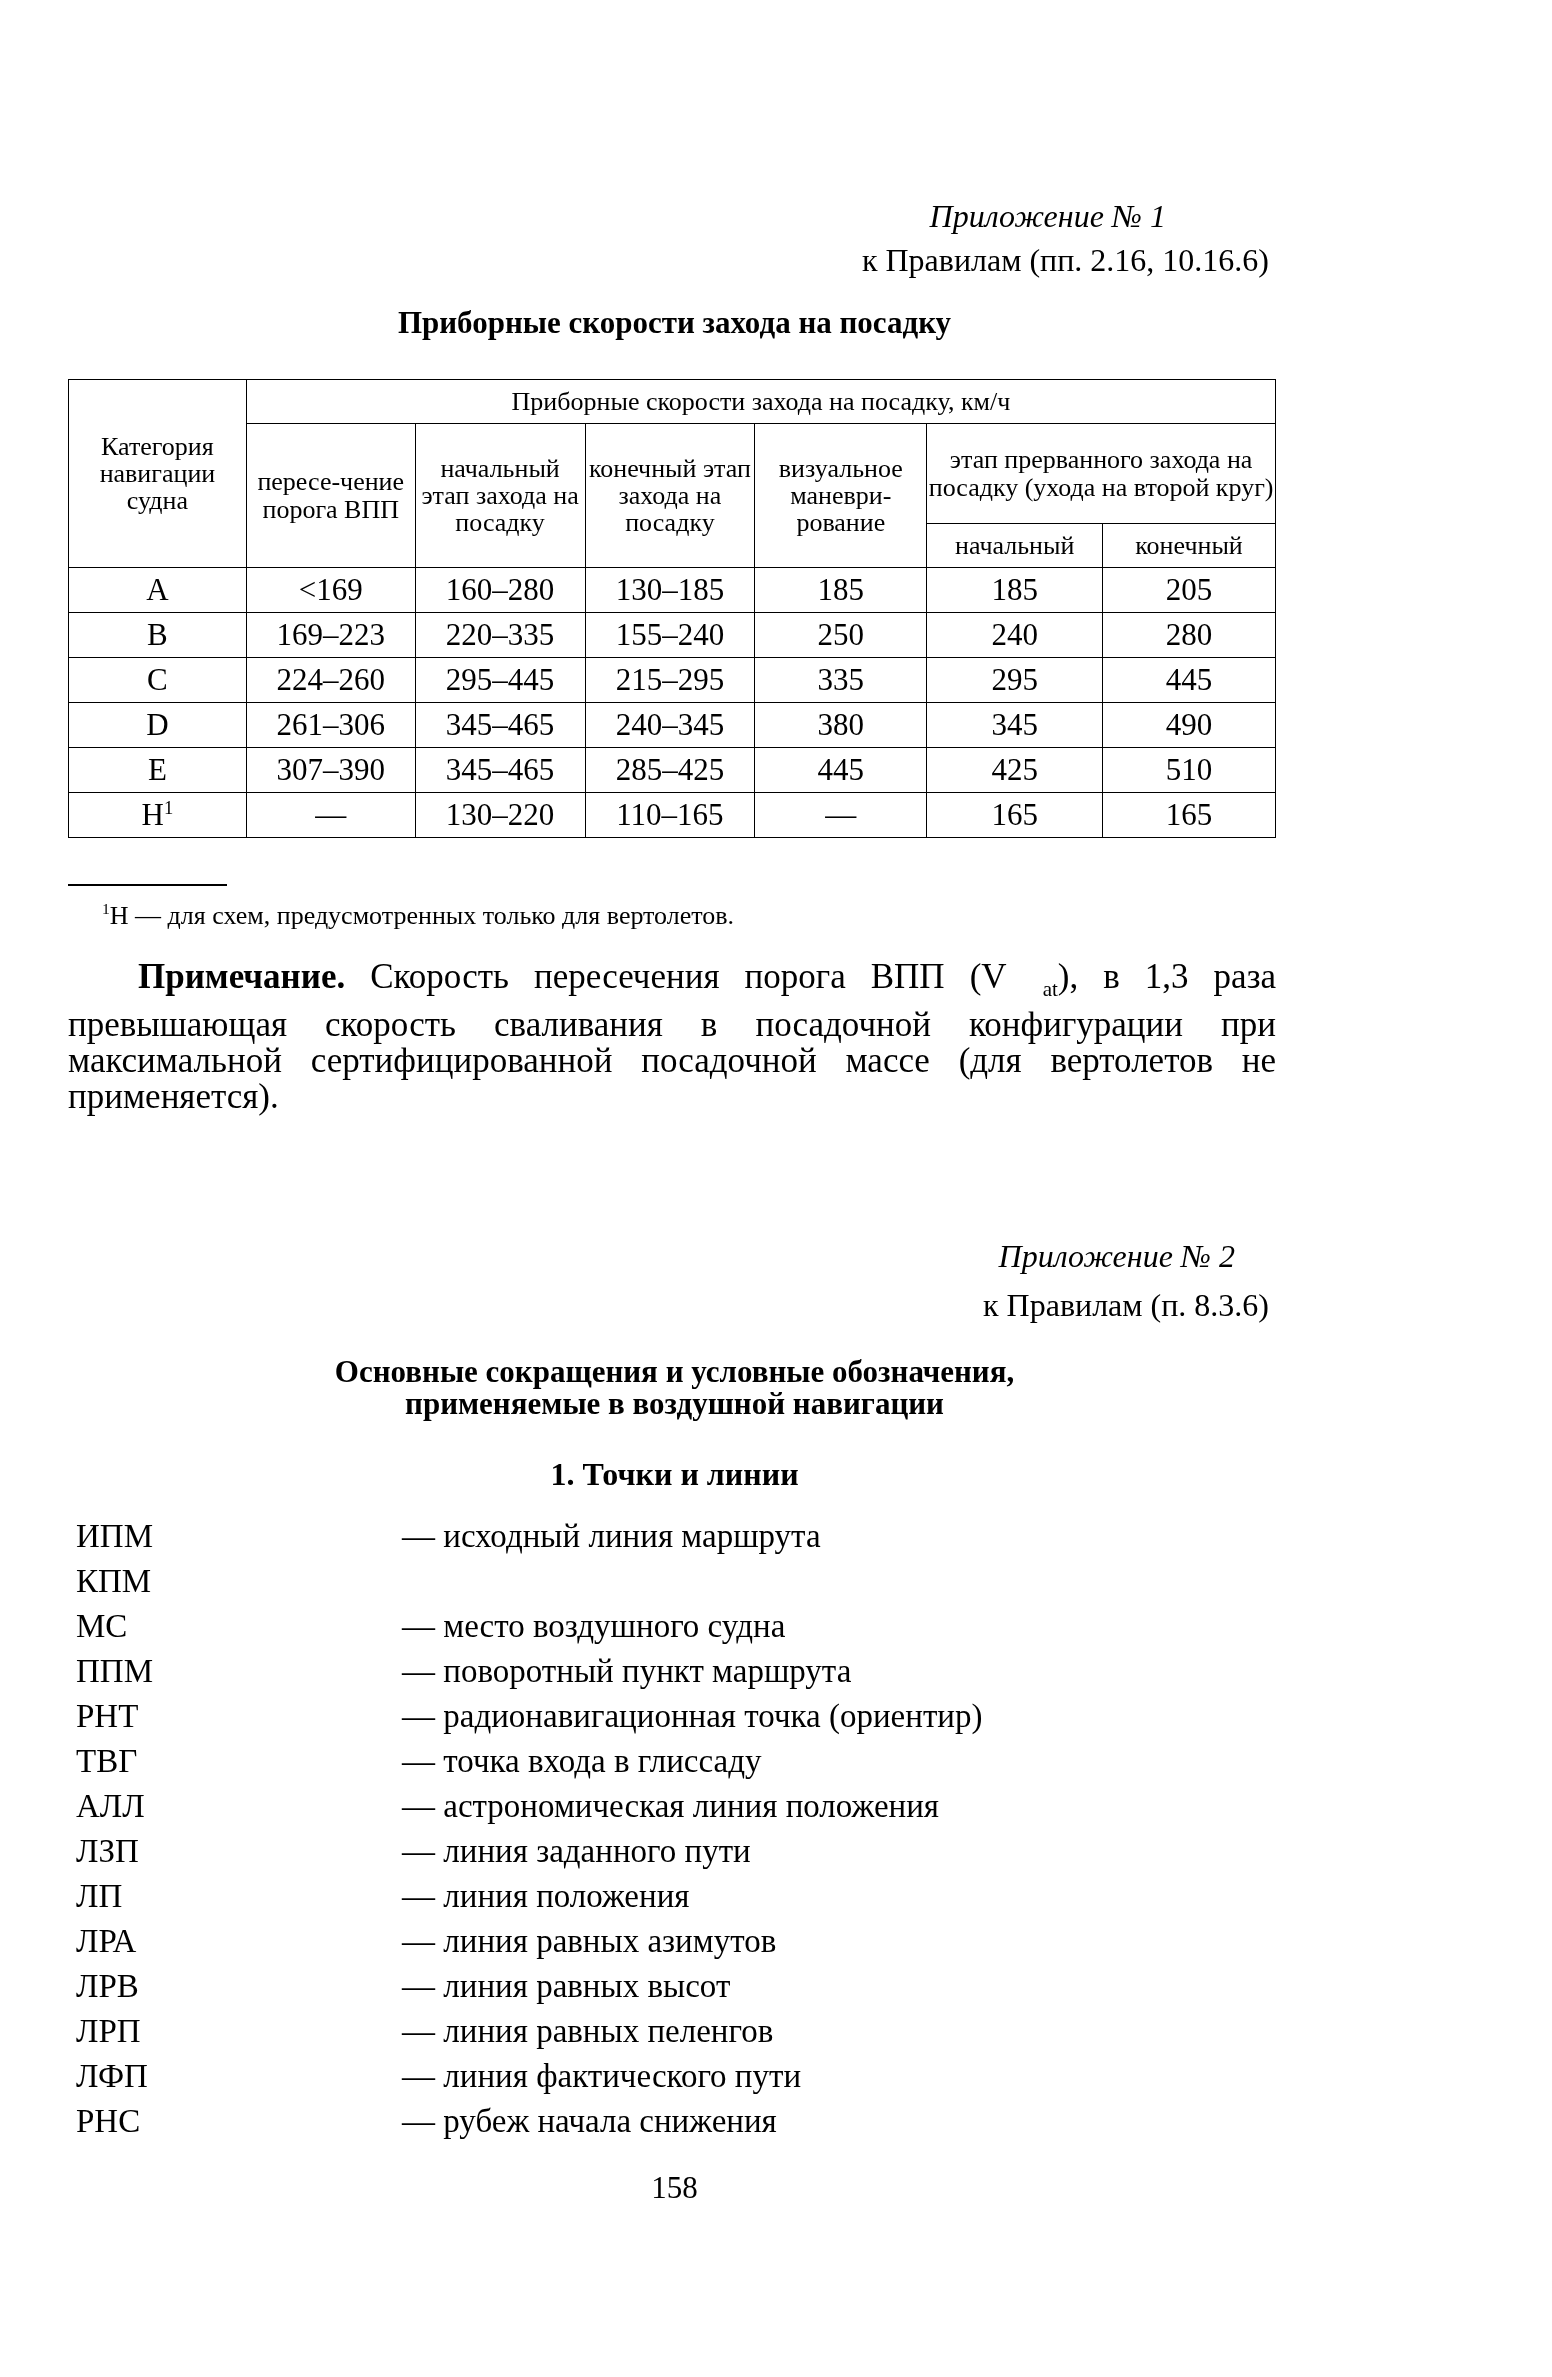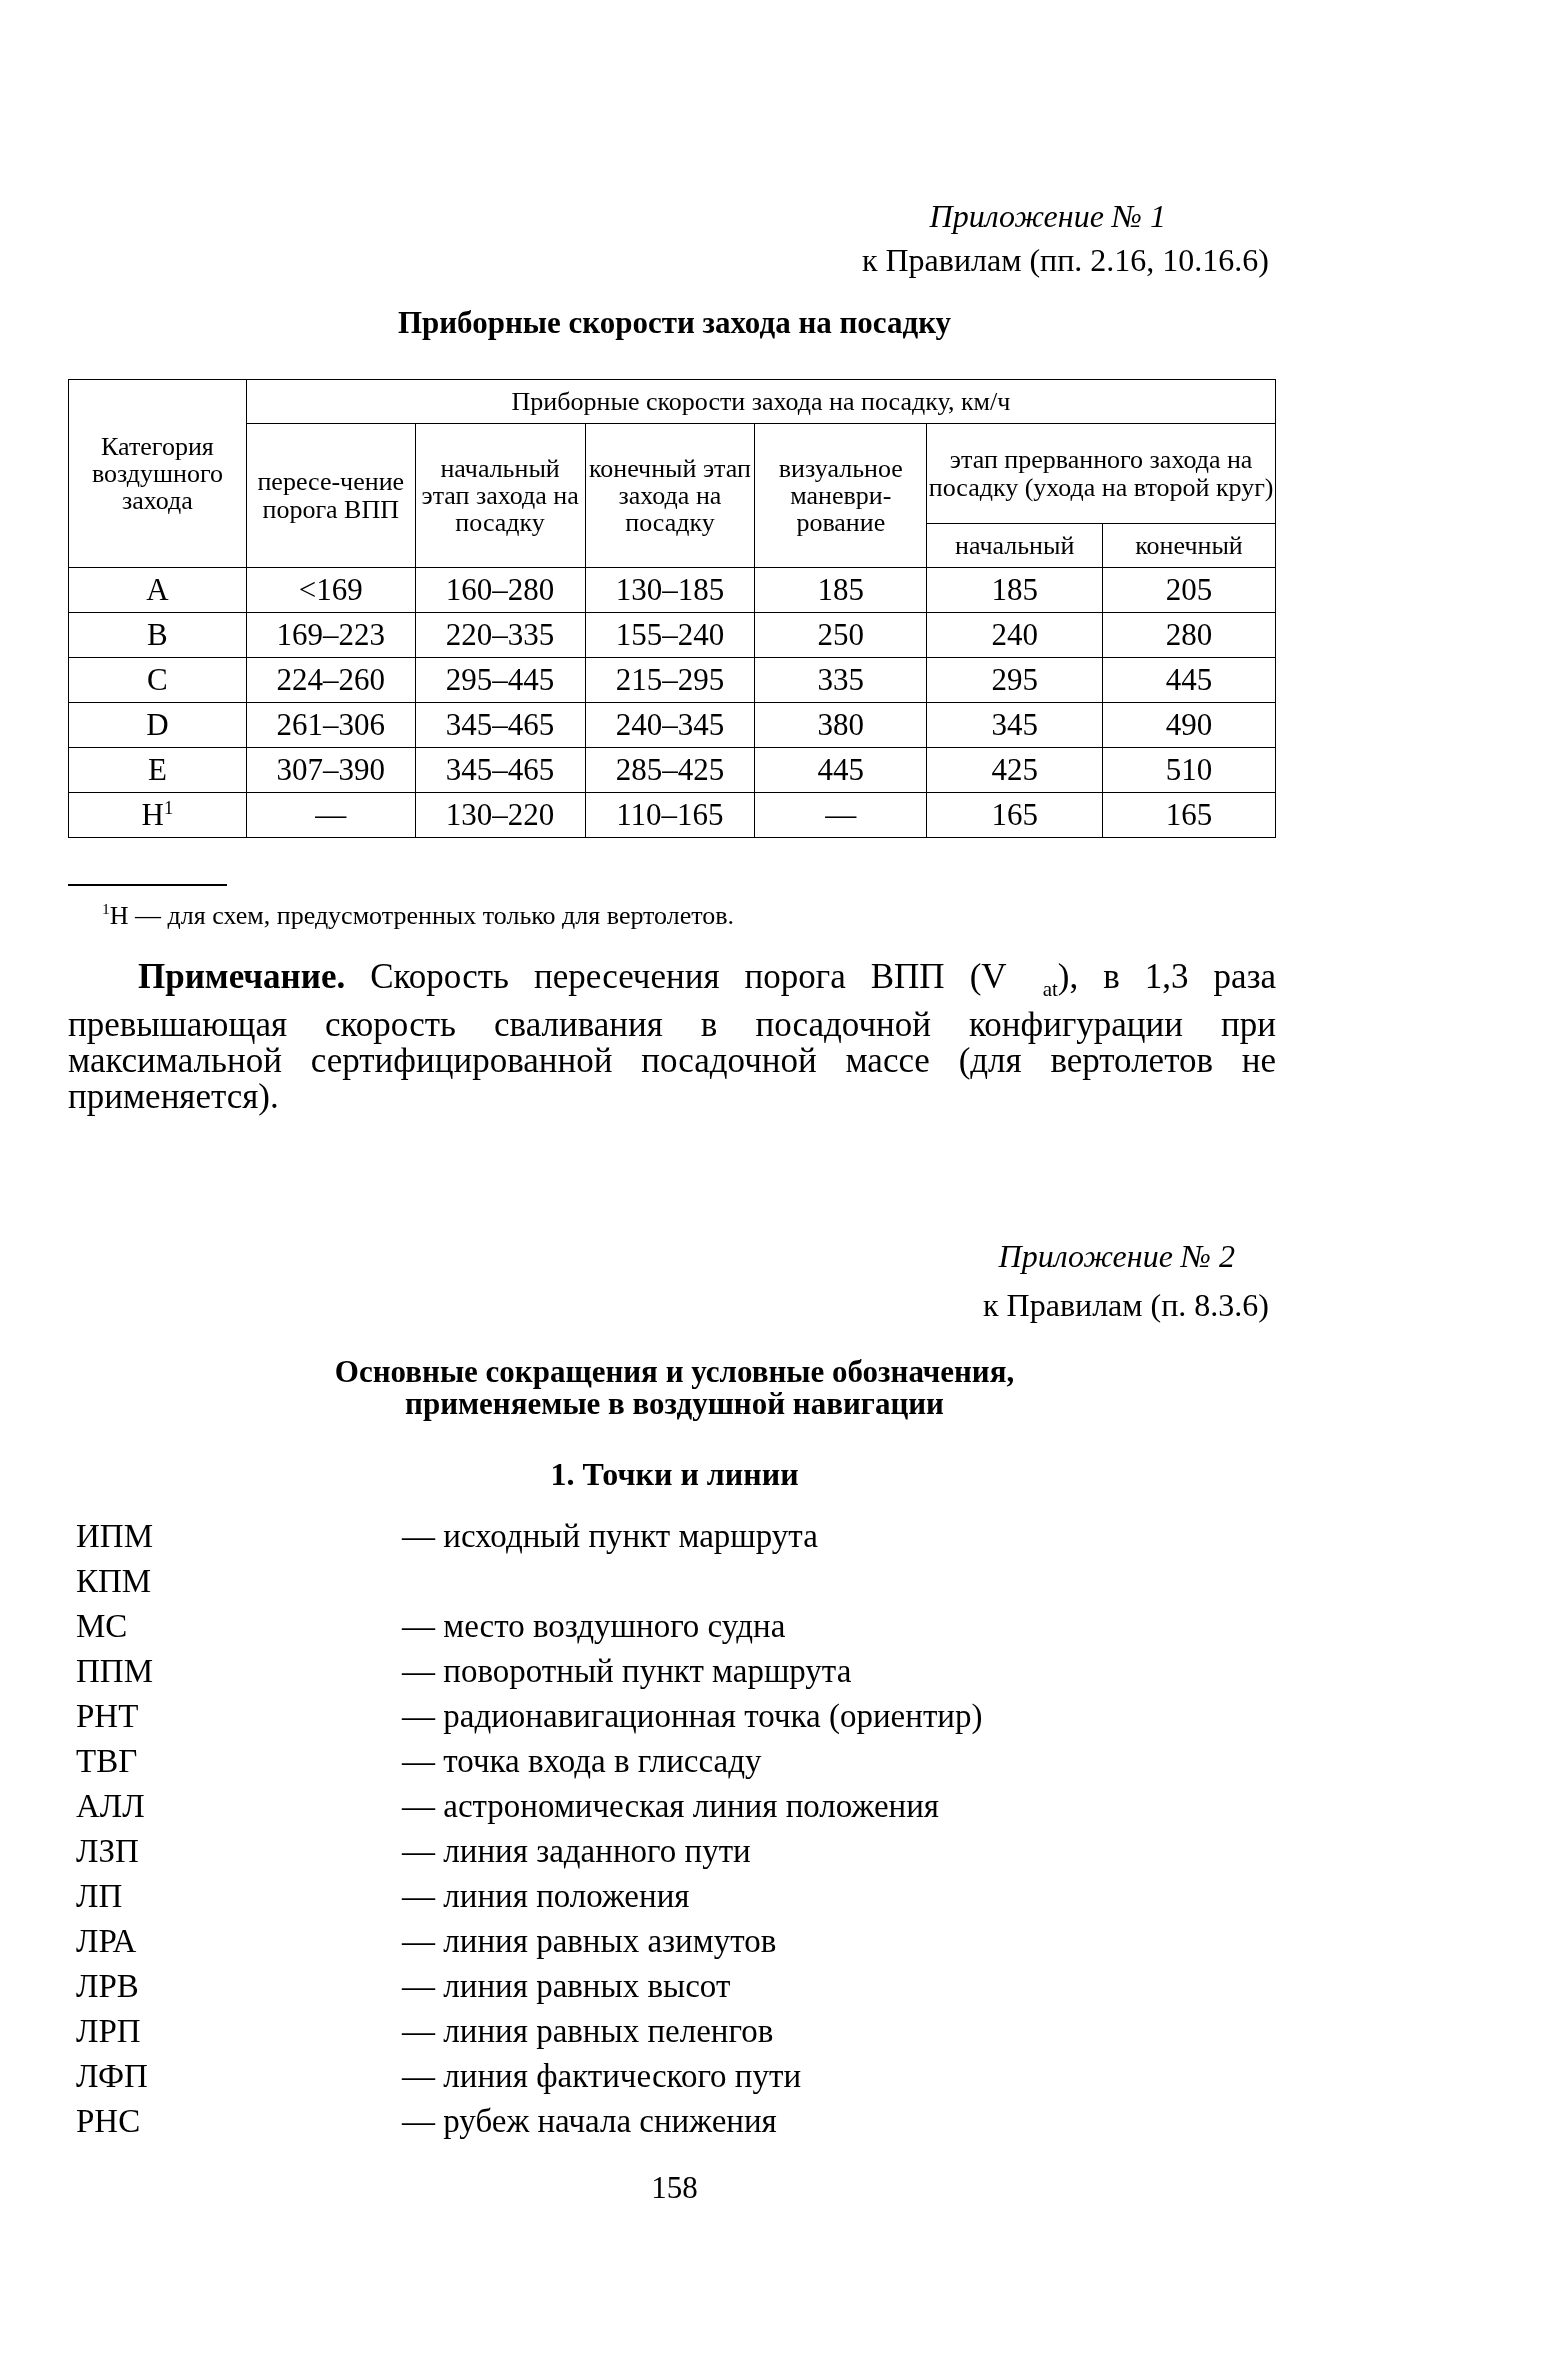--- a/index.html
+++ b/index.html
@@ -35,21 +35,21 @@
     <col style="width:178px">
       <col style="width:169px">
       <col style="width:170px">
       <col style="width:170px">
       <col style="width:172px">
       <col style="width:176px">
       <col style="width:173px">
   </colgroup>
   <thead>
     <tr style="height:44px">
-      <th rowspan="3">Категория воздушного захода</th>
+      <th rowspan="3">Категория навигации судна</th>
       <th colspan="6">Приборные скорости захода на посадку, км/ч</th>
     </tr>
     <tr style="height:100px">
       <th rowspan="2">пересе-чение порога ВПП</th>
       <th rowspan="2">начальный этап захода на посадку</th>
       <th rowspan="2">конечный этап захода на посадку</th>
       <th rowspan="2">визуальное маневри-рование</th>
       <th colspan="2">этап прерванного захода на посадку (ухода на второй круг)</th>
     </tr>
     <tr style="height:44px">
@@ -122,21 +122,21 @@
 
 <div class="abs appendix-label" style="right:317px; top:1238px;">Приложение № 2</div>
 <div class="abs rules-ref" style="right:283px; top:1287px;">к Правилам (п. 8.3.6)</div>
 <div class="abs title" style="left:0; width:1349px; top:1354px;">Основные сокращения и условные обозначения,</div>
 <div class="abs title" style="left:0; width:1349px; top:1386px;">применяемые в воздушной навигации</div>
 <div class="abs title" style="left:0; width:1349px; top:1456px; font-size:32px;">1. Точки и линии</div>
 
 <div class="abbr-list" id="abbr-list">
     <div class="abbr-row">
       <span class="abbr-code">ИПМ</span>
-      <span>— исходный пункт маршрута</span>
+      <span>— исходный линия маршрута</span>
     </div>
     <div class="abbr-row">
       <span class="abbr-code">КПМ</span>
     </div>
     <div class="abbr-row">
       <span class="abbr-code">МС</span>
       <span>— место воздушного судна</span>
     </div>
     <div class="abbr-row">
       <span class="abbr-code">ППМ</span>

